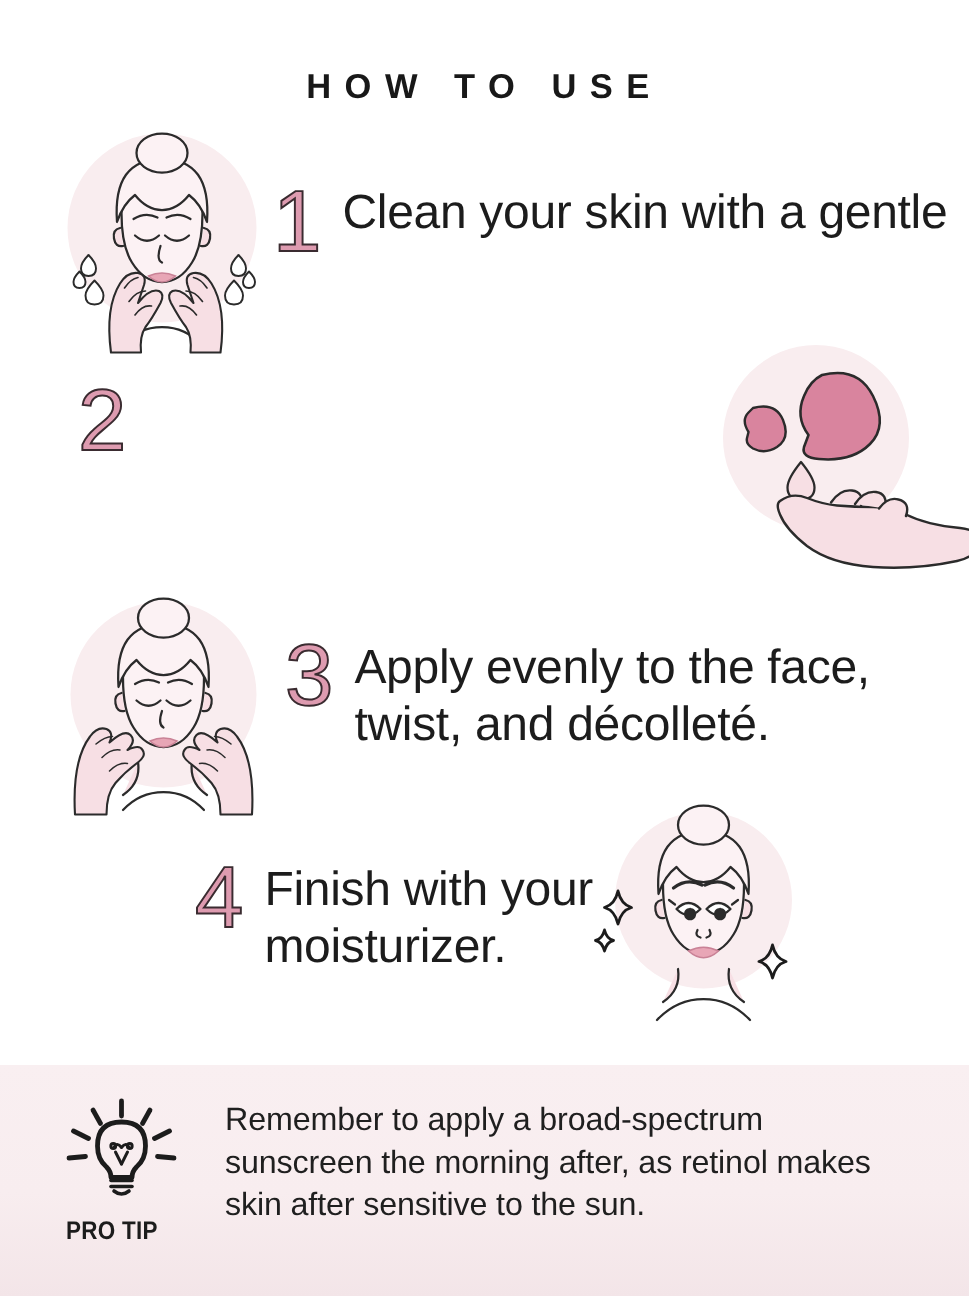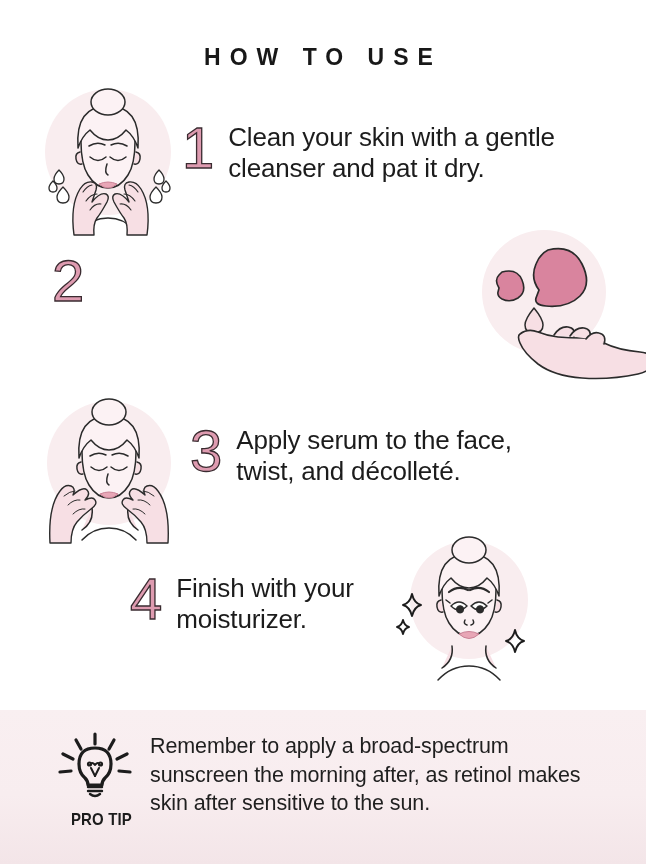--- a/index.html
+++ b/index.html
@@ -24,21 +24,21 @@
   .step { position:absolute; display:flex; align-items:flex-start; }
   .num {
     font-size:58px; line-height:0.95;
     font-weight:400;
     color:#DE9BB0;
     -webkit-text-stroke:1.3px #3a2b30;
     font-family:"Liberation Sans", sans-serif;
     flex:0 0 auto;
   }
   .stxt {
-    font-size:26px; line-height:1.20;
+    font-size:32px; line-height:1.20;
     color:#1c1c1c; letter-spacing:-0.2px;
     white-space:nowrap;
   }
 
   
   #step1 { top:122px; left:182px; }
   #step1 .num { margin-right:14px; position:relative; top:-2px; }
   #step2 { top:255px; left:52px; }
   #step2 .num { margin-right:14px; position:relative; top:-2px; }
   #step3 { top:425px; left:190px; }
@@ -51,21 +51,21 @@
   #illu1 { top:80px;  left:28px;  width:165px; height:165px; }
   #illu2 { top:222px; left:466px; width:180px; height:172px; }
   #illu3 { top:388px; left:28px;  width:162px; height:160px; }
   #illu4 { top:528px; left:392px; width:150px; height:160px; }
 
   
   .footer {
     position:absolute; left:0; top:710px; width:646px; height:154px;
     background:linear-gradient(180deg,#F9EFF1 0%, #F8EDEF 55%, #F3E5E8 100%);
   }
-  .tipwrap { position:absolute; left:38px; top:22px; width:100px; text-align:right; }
+  .tipwrap { position:absolute; left:38px; top:22px; width:100px; text-align:left; }
   .tiplabel {
     margin-top:2px;
     font-size:17px; font-weight:bold;
     letter-spacing:0.2px;
     color:#1c1c1c;
     font-family:"Liberation Sans Narrow","Liberation Sans",sans-serif;
     transform:scaleX(0.88); transform-origin:center;
   }
   .tiptext {
     position:absolute; left:150px; top:22px;
@@ -204,32 +204,31 @@
         <path d="M11 92 q1.5 6 6 7 q-4.5 1 -6 7 q-1.5 -6 -6 -7 q4.5 -1 6 -7 z"></path>
         <path d="M123 102 q2 9 9 11 q-7 2 -9 11 q-2 -9 -9 -11 q7 -2 9 -11 z"></path>
       </g>
     </svg>
   </div>
 
   <div class="step" id="step1">
     <div class="num">1</div>
     <div class="stxt">
       <div>Clean your skin with a gentle</div>
-      <div>cleanser and pat it dry.</div>
     </div>
   </div>
 
   <div class="step" id="step2">
     <div class="num">2</div>
   </div>
 
   <div class="step" id="step3">
     <div class="num">3</div>
     <div class="stxt">
-      <div>Apply serum to the face,</div>
+      <div>Apply evenly to the face,</div>
       <div>twist, and décolleté.</div>
     </div>
   </div>
 
   <div class="step" id="step4">
     <div class="num">4</div>
     <div class="stxt">
       <div>Finish with your</div>
       <div>moisturizer.</div>
     </div>

